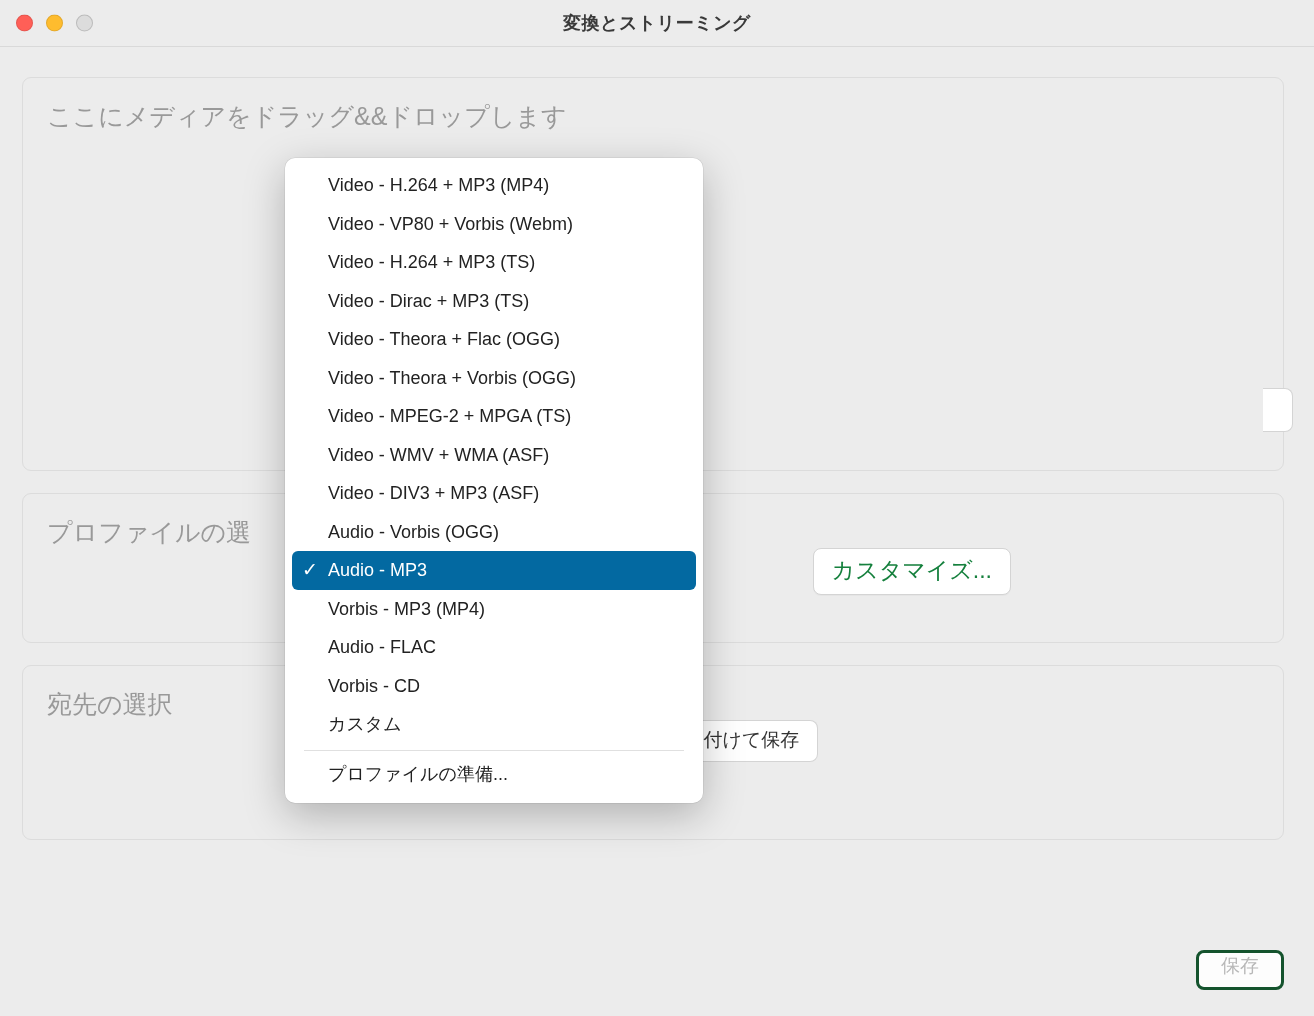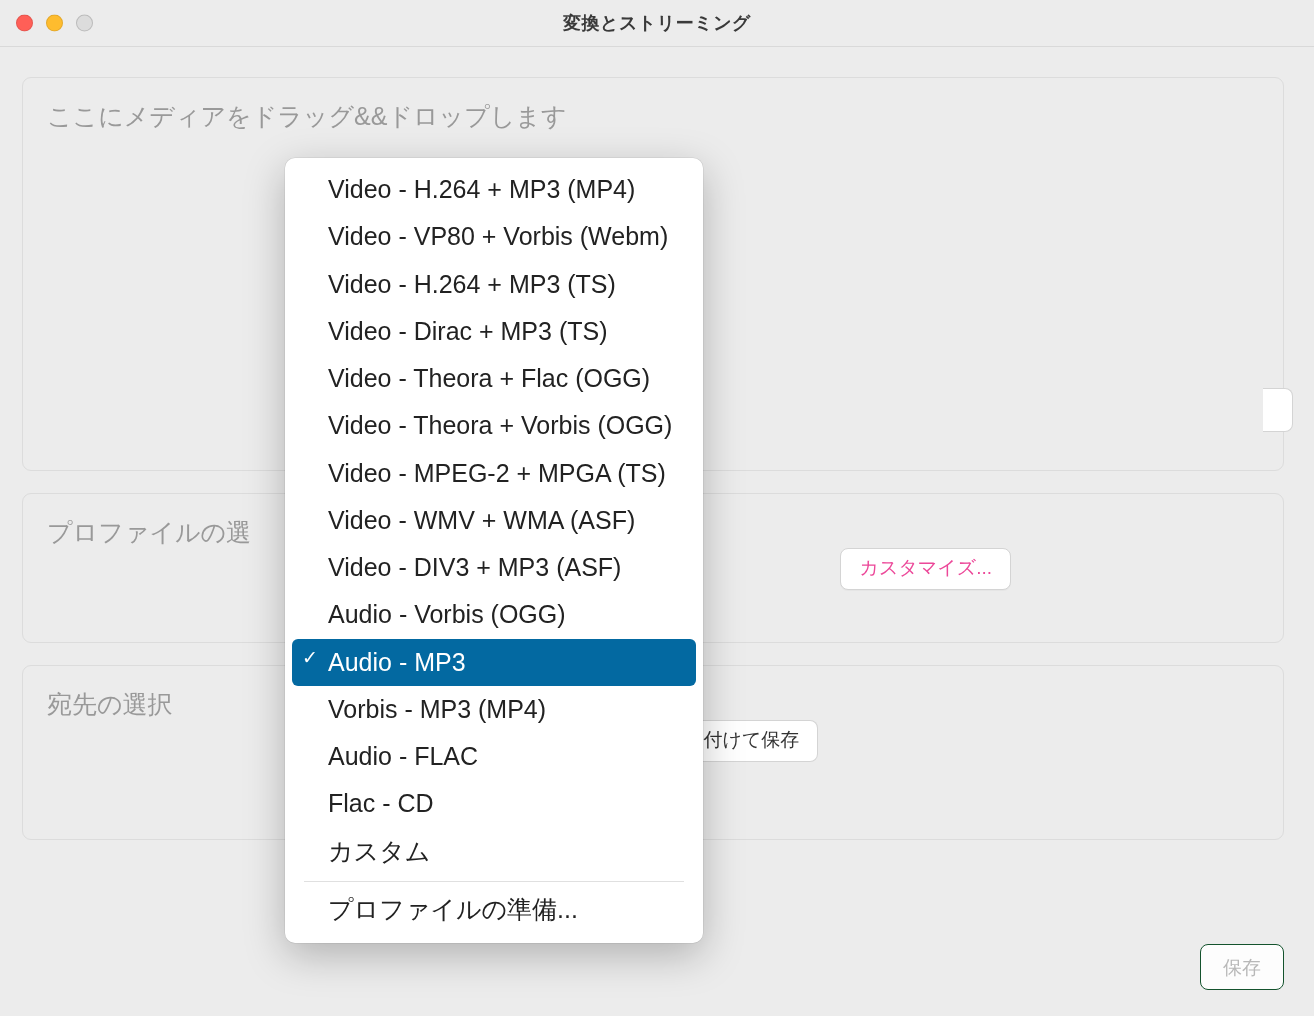--- a/index.html
+++ b/index.html
@@ -10,27 +10,27 @@
   .tl.red { background: #ff5f57; border: 0.5px solid rgba(0,0,0,0.1); }
   .tl.yellow { background: #febc2e; border: 0.5px solid rgba(0,0,0,0.1); }
   .tl.gray { background: #dcdcdc; border: 0.5px solid rgba(0,0,0,0.15); }
   .title { width: 100%; text-align: center; font-size: 18px; font-weight: 600; color: #3a3a3a; letter-spacing: 0.5px; }
   .content { padding: 30px 30px 0 22px; }
   .panel { background: #ececec; border: 1px solid #dcdcdc; border-radius: 9px; margin-bottom: 22px; padding: 22px 24px; position: relative; }
   .panel.dropzone { height: 394px; }
   .panel-title { font-size: 25px; color: #999999; font-weight: 400; }
   .panel.profile { height: 150px; }
   .panel.destination { height: 175px; }
-  .customize-btn, .save-as-btn { position: absolute; background: #ffffff; border: 1px solid #d4d4d4; border-radius: 8px; font-size: 19px; color: #ec4899; padding: 6px 18px 8px 18px; box-shadow: 0 1px 1px rgba(0,0,0,0.03); cursor: default; }
+  .customize-btn, .save-as-btn { position: absolute; background: #ffffff; border: 1px solid #d4d4d4; border-radius: 8px; font-size: 23px; color: #15803d; padding: 6px 18px 8px 18px; box-shadow: 0 1px 1px rgba(0,0,0,0.03); cursor: default; }
   .customize-btn { top: 54px; right: 272px; left: auto; }
   .save-as-partial { position: absolute; left: 655px; top: 54px; background: #ffffff; border: 1px solid #d4d4d4; border-top-right-radius: 8px; border-bottom-right-radius: 8px; border-left: none; font-size: 19px; color: #333; padding: 6px 18px 8px 6px; }
   .save-btn-wrap { position: absolute; right: 30px; bottom: 26px; }
-  .save-btn { background: #fdfdfd; border: 1px solid #14532d; border-radius: 8px; font-size: 19px; color: #b8b8b8; padding: 10px 22px 8px 22px; }
+  .save-btn { background: #fdfdfd; border: 3px solid #14532d; border-radius: 8px; font-size: 19px; color: #b8b8b8; padding: 0 22px 8px 22px; }
   .dropdown { position: absolute; left: 285px; top: 158px; width: 418px; background: #ffffff; border-radius: 10px; box-shadow: 0 12px 40px rgba(0,0,0,0.25), 0 0 0 0.5px rgba(0,0,0,0.1); padding: 8px 7px 10px 7px; }
-  .dd-item { font-size: 25px; color: #222; padding: 8px 14px 8px 36px; position: relative; border-radius: 6px; line-height: 1.25; cursor: default; white-space: nowrap; }
+  .dd-item { font-size: 18px; color: #222; padding: 8px 14px 8px 36px; position: relative; border-radius: 6px; line-height: 1.25; cursor: default; white-space: nowrap; }
   .dd-item.selected { background: #0369a1; color: #ffffff; }
   .dd-item.selected::before { content: "✓"; position: absolute; left: 10px; top: 7px; font-size: 19px; }
   .dd-divider { height: 1px; background: #e0e0e0; margin: 6px 12px 4px 12px; }
   
   .behind-peek { position: absolute; right: -10px; top: 310px; width: 30px; height: 44px; background: #fff; border: 1px solid #d4d4d4; border-left: none; border-top-right-radius: 8px; border-bottom-right-radius: 8px; }
 </style>
 </head>
 <body>
 
 <div class="titlebar">
@@ -72,17 +72,17 @@
     <div class="dd-item">Video - Dirac + MP3 (TS)</div>
     <div class="dd-item">Video - Theora + Flac (OGG)</div>
     <div class="dd-item">Video - Theora + Vorbis (OGG)</div>
     <div class="dd-item">Video - MPEG-2 + MPGA (TS)</div>
     <div class="dd-item">Video - WMV + WMA (ASF)</div>
     <div class="dd-item">Video - DIV3 + MP3 (ASF)</div>
     <div class="dd-item">Audio - Vorbis (OGG)</div>
     <div class="dd-item selected">Audio - MP3</div>
     <div class="dd-item">Vorbis - MP3 (MP4)</div>
     <div class="dd-item">Audio - FLAC</div>
-    <div class="dd-item">Flac - CD</div>
+    <div class="dd-item">Vorbis - CD</div>
     <div class="dd-item">カスタム</div>
     <div class="dd-divider"></div>
     <div class="dd-item">プロファイルの準備...</div>
   </div>
 
 </body></html>

